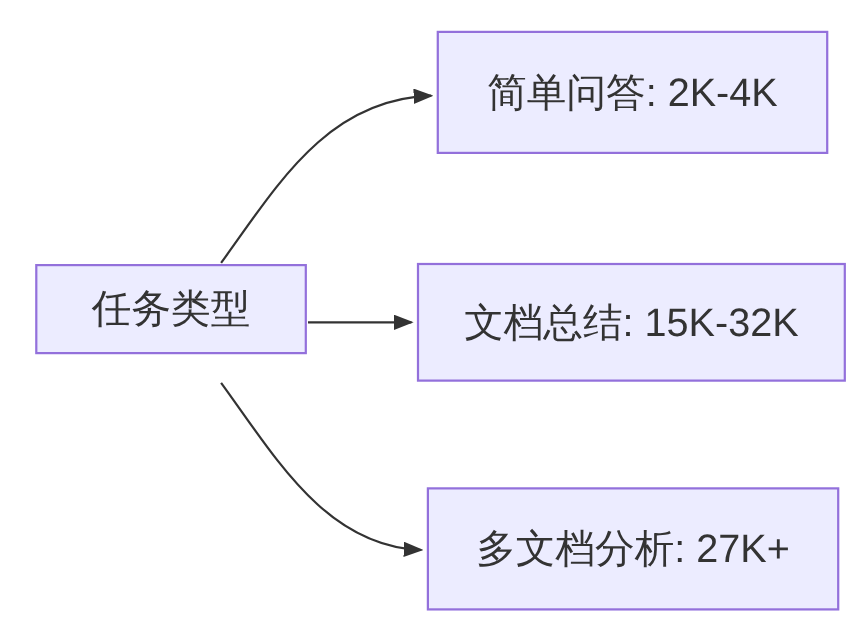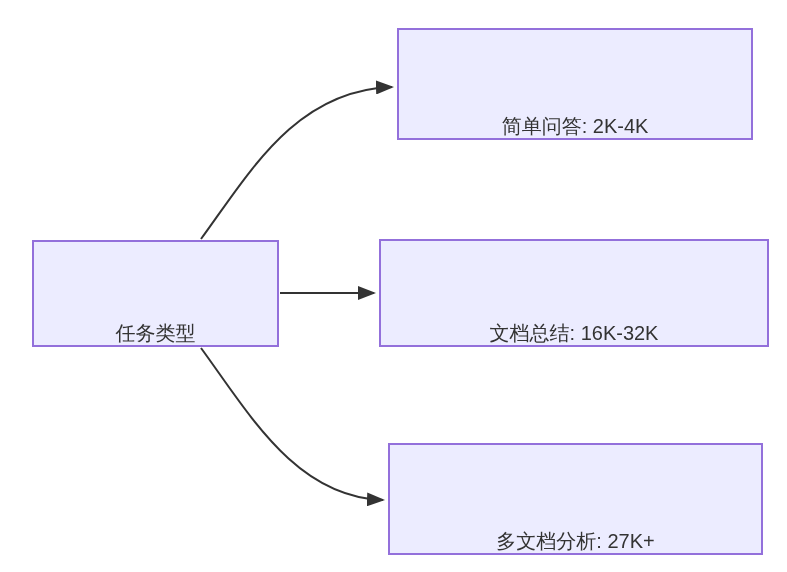--- a/index.html
+++ b/index.html
@@ -36,28 +36,28 @@
   .arrowhead-shape {
     fill: var(--edge-color);
     stroke: none;
   }
   .node {
     position: absolute;
     box-sizing: border-box;
     background: var(--node-fill);
     border: 2px solid var(--node-border);
     display: flex;
-    align-items: flex-end;
+    align-items: center;
     justify-content: center;
     text-align: center;
     color: var(--text-color);
-    font-size: 20px;
+    font-size: 36px;
     line-height: 1.2;
   }
-  .node-task-type   { left: 32px;  top: 240px; width: 247px; height: 107px; }
+  .node-task-type   { left: 32px;  top: 240px; width: 247px; height: 82px; }
   .node-simple-qa   { left: 397px; top: 28px;  width: 356px; height: 112px; }
   .node-doc-summary { left: 379px; top: 239px; width: 390px; height: 108px; }
   .node-multi-doc   { left: 388px; top: 443px; width: 375px; height: 112px; }
 </style>
 </head>
 <body>
 
 <div class="canvas">
 
   <svg class="edges-layer" viewBox="0 0 787 572" xmlns="http://www.w3.org/2000/svg">
@@ -73,20 +73,20 @@
 
   <div class="node node-task-type">
     <span>任务类型</span>
   </div>
 
   <div class="node node-simple-qa">
     <span>简单问答: 2K-4K</span>
   </div>
 
   <div class="node node-doc-summary">
-    <span>文档总结: 16K-32K</span>
+    <span>文档总结: 15K-32K</span>
   </div>
 
   <div class="node node-multi-doc">
     <span>多文档分析: 27K+</span>
   </div>
 
 </div>
 
 </body></html>

